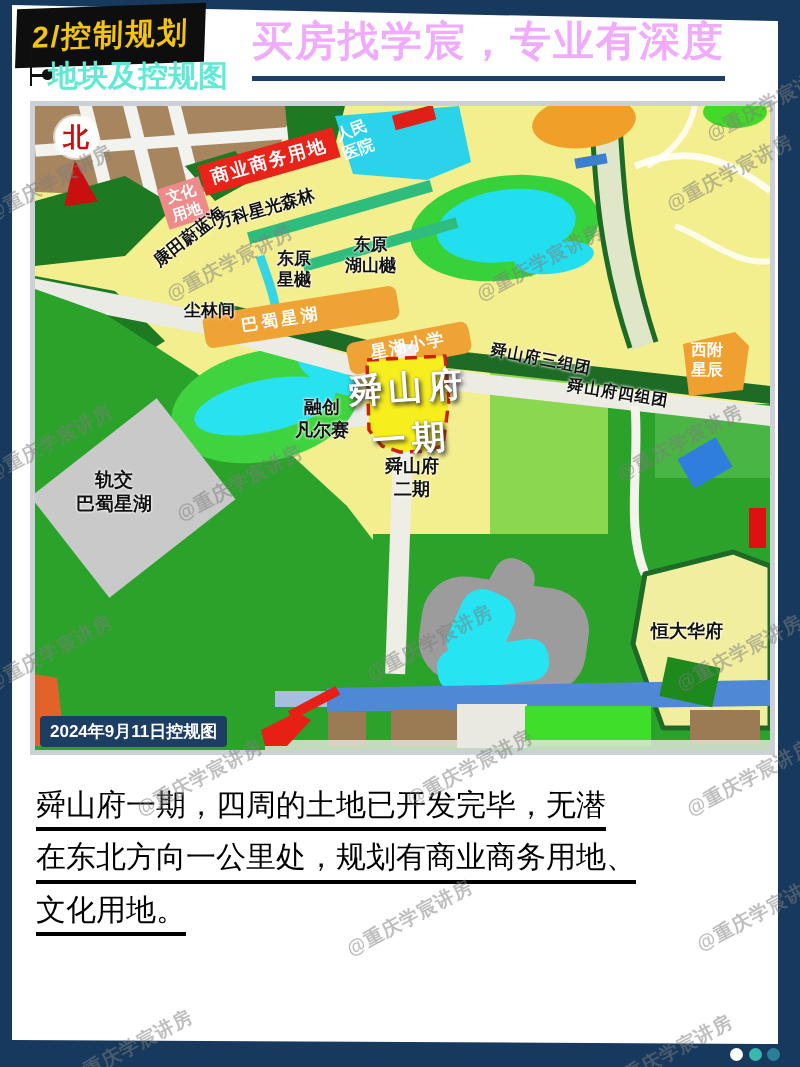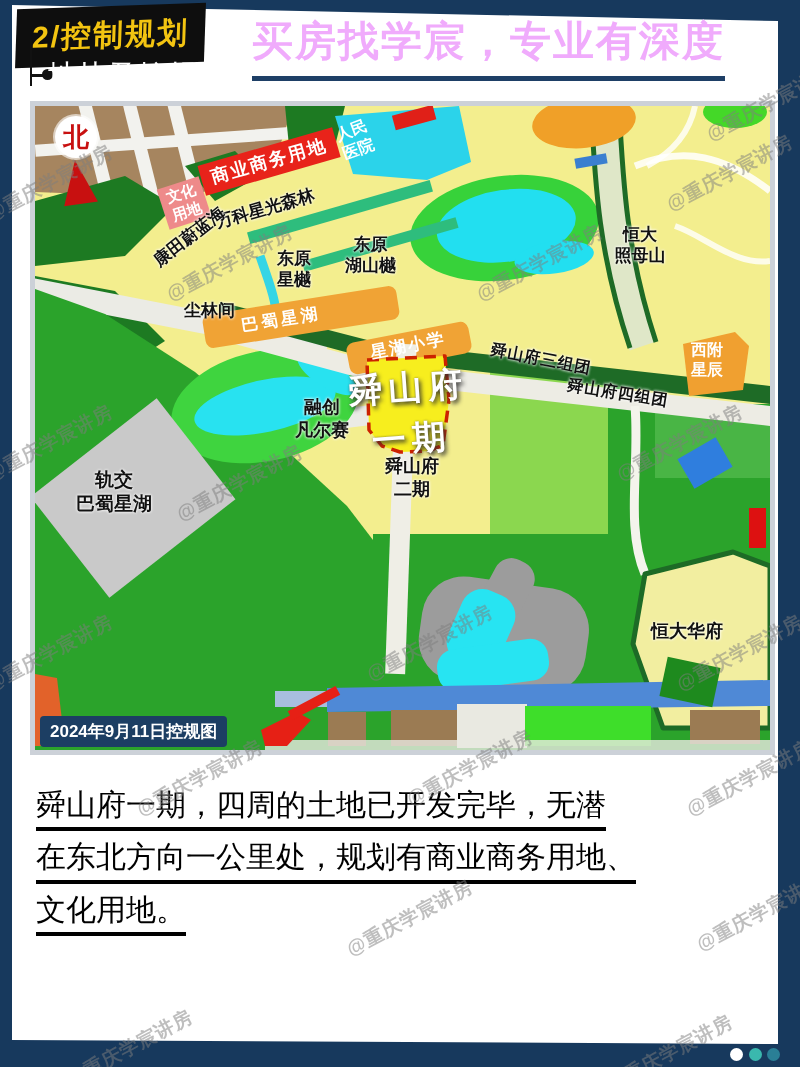--- a/index.html
+++ b/index.html
@@ -6,21 +6,21 @@
   .page{position:relative;width:800px;height:1067px;background:#17395d;overflow:hidden;
         font-family:"Liberation Sans","DejaVu Sans",sans-serif;}
   .paper{position:absolute;left:12px;top:0;width:766px;height:1046px;background:#ffffff;
          clip-path:polygon(0 5px,100% 21px,100% 1044px,0 1040px);}
   
   .tag{position:absolute;left:16px;top:6px;background:#0e0e0e;color:#f3c411;
        font-size:30px;font-weight:800;padding:9px 16px;transform:rotate(-2deg) skewX(-4deg);
        letter-spacing:2px;z-index:5;}
   .slogan{position:absolute;left:252px;top:14px;font-size:41px;font-weight:900;color:#f0abfc;
           border-bottom:5px solid #1e3f66;padding-bottom:7px;letter-spacing:2px;z-index:5;white-space:nowrap;}
-  .section-title{position:absolute;left:48px;top:56px;font-size:30px;font-weight:400;color:#ffffff;z-index:5;}
+  .section-title{position:absolute;left:48px;top:56px;font-size:30px;font-weight:700;color:#5eead4;z-index:5;}
   .sec-vline{position:absolute;left:30px;top:40px;width:2px;height:46px;background:#111;z-index:5;}
   .sec-arrow{position:absolute;left:30px;top:74px;width:14px;height:3px;background:#111;z-index:5;}
   .sec-dot{position:absolute;left:42px;top:69px;width:11px;height:11px;border-radius:50%;background:#111;z-index:5;}
   
   .map-frame{position:absolute;left:30px;top:101px;width:745px;height:654px;background:#ccd1d8;
              padding:5px;box-sizing:border-box;z-index:3;}
   .map{position:relative;width:735px;height:644px;overflow:hidden;background:#f3ee8e;}
   .map svg{position:absolute;left:0;top:0;}
   
   .mlab{position:absolute;white-space:pre-line;font-weight:700;color:#111;line-height:1.25;z-index:6;}
@@ -196,22 +196,20 @@
       <div class="mlab w l-wenhua">文化
 用地</div>
       <div class="mlab w l-renmin">人民
 医院</div>
       <div class="mlab halo l-wanke">万科星光森林</div>
       <div class="mlab halo l-kangtian">康田蔚蓝海</div>
       <div class="mlab halo l-dyxy">东原
 星樾</div>
       <div class="mlab halo l-dyhsy">东原
 湖山樾</div>
-      <div class="mlab halo l-hdzms">恒大
-照母山</div>
       <div class="mlab halo l-chenlin">尘林间</div>
       <div class="mlab w l-bashu">巴蜀星湖</div>
       <div class="mlab w l-xhxx">星湖小学</div>
       <div class="mlab halo l-ssf3">舜山府三组团</div>
       <div class="mlab halo l-ssf4">舜山府四组团</div>
       <div class="mlab w l-xifu">西附
 星辰</div>
       <div class="mlab w l-yiqi">舜山府
 一期</div>
       <div class="mlab halo l-rongchuang">融创

